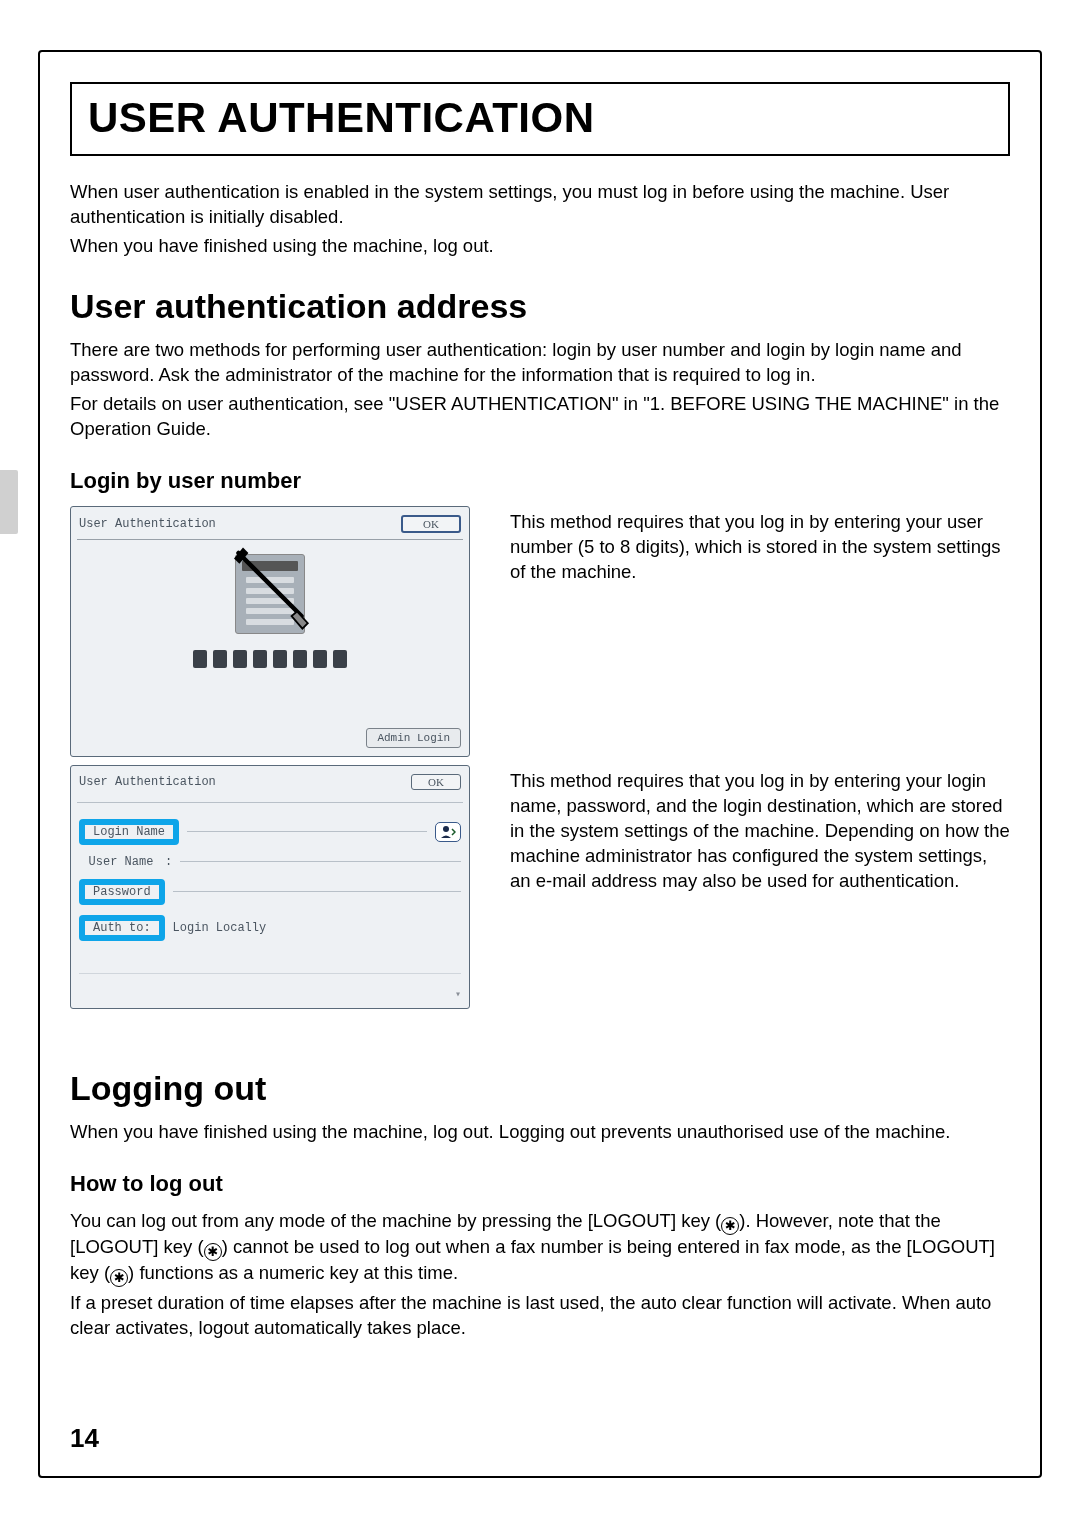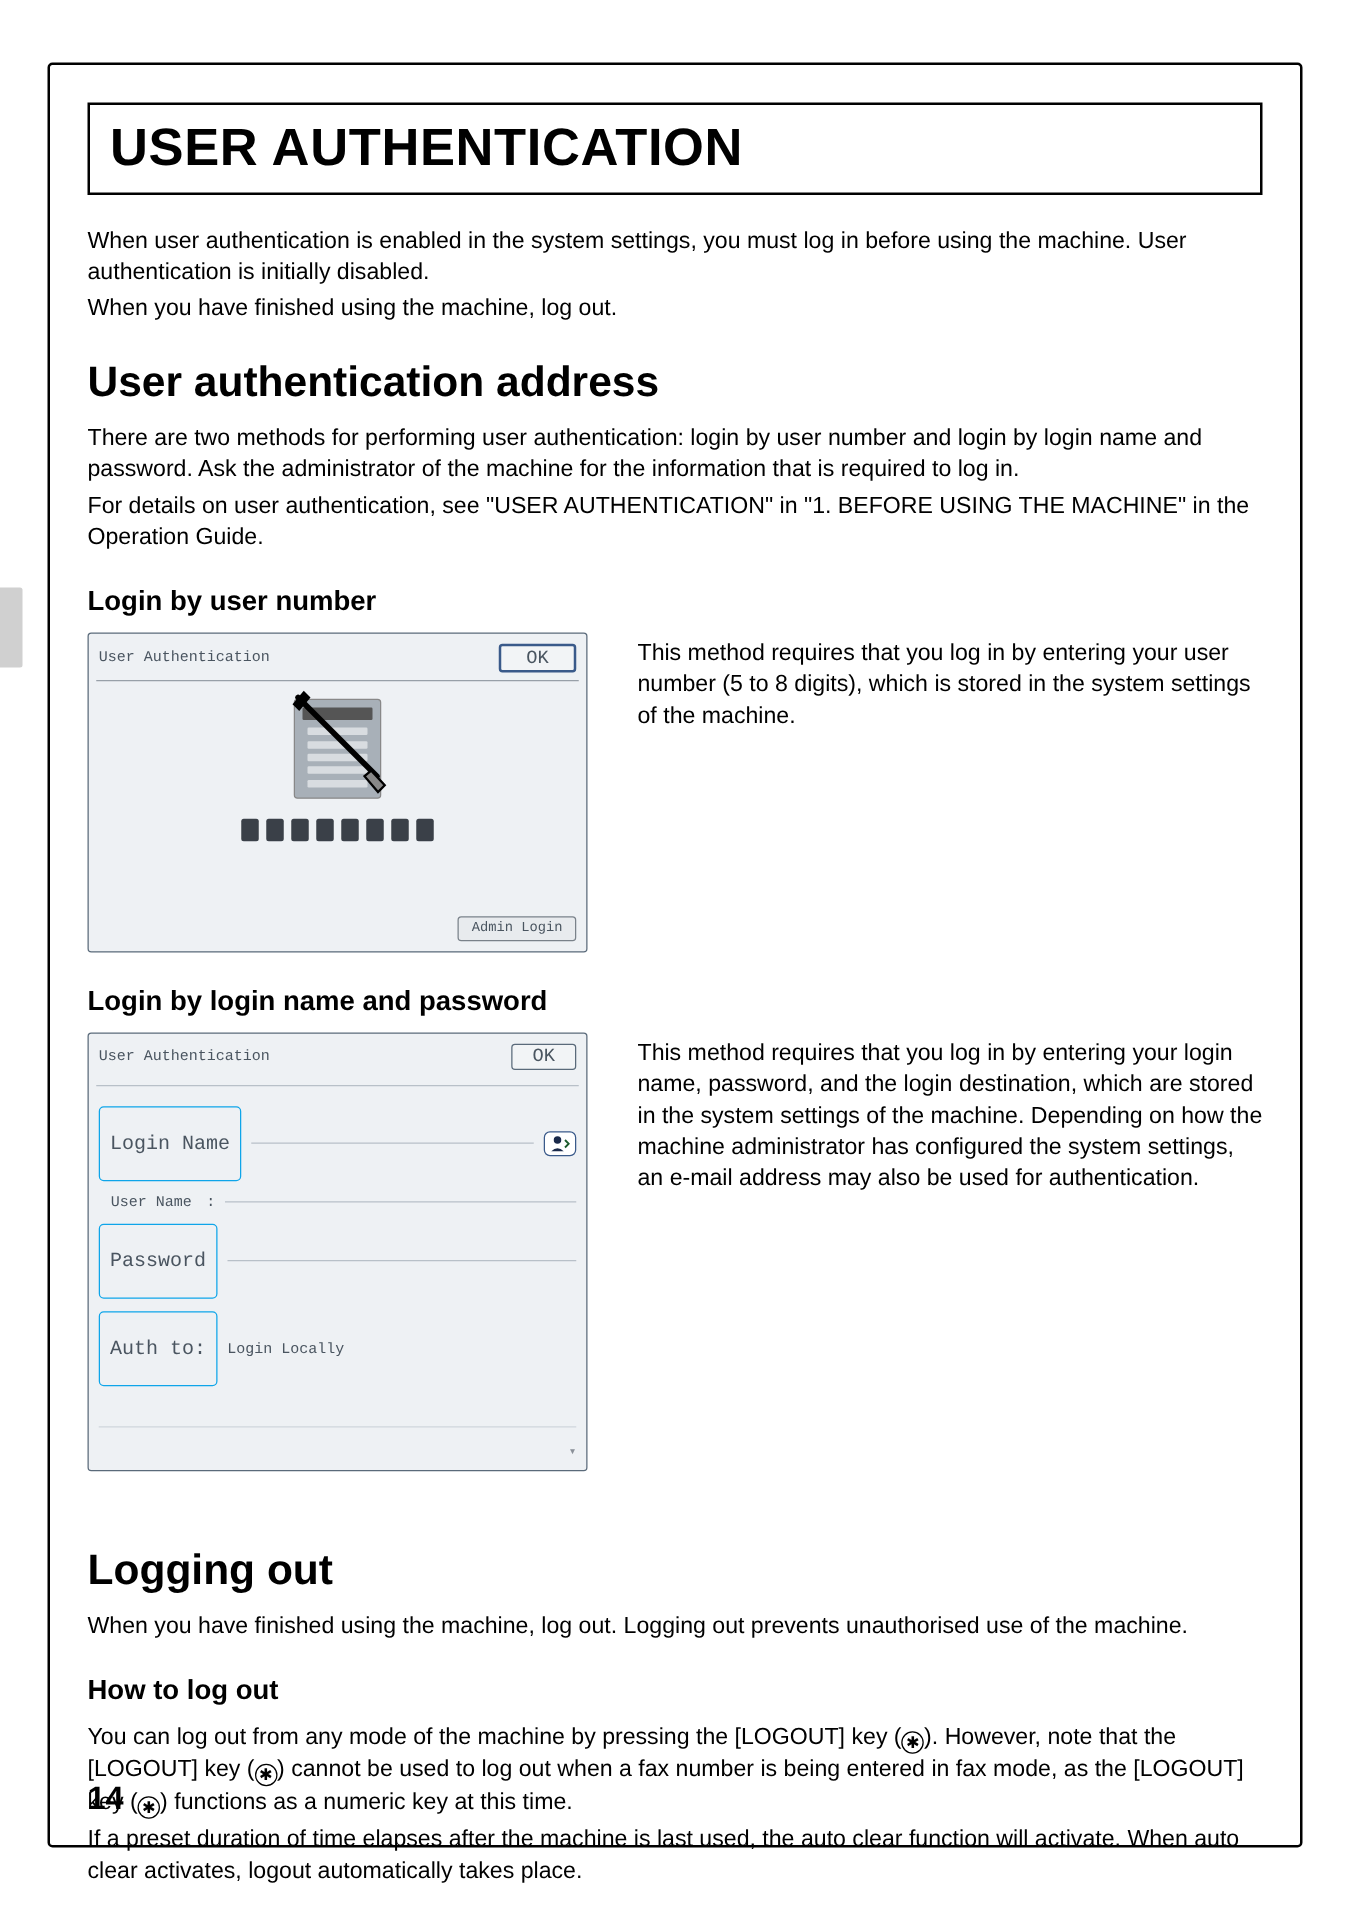--- a/index.html
+++ b/index.html
@@ -8,35 +8,35 @@
   .title-box { border: 2.5px solid #000; padding: 10px 16px 12px 16px; margin-bottom: 24px; }
   .title-box h1 { font-size: 42px; font-weight: bold; letter-spacing: 0.5px; }
   .body-text { font-size: 18.5px; line-height: 1.35; margin-bottom: 4px; }
   .section-h2 { font-size: 34px; font-weight: bold; margin-top: 28px; margin-bottom: 12px; }
   .subhead { font-size: 22px; font-weight: bold; margin-top: 26px; margin-bottom: 12px; }
   .row { display: flex; gap: 40px; align-items: flex-start; margin-bottom: 8px; }
   .right-text { flex: 1; font-size: 18.5px; line-height: 1.35; padding-top: 4px; }
   .screen-panel { width: 400px; border: 1.5px solid #5a6a7a; background: #eef1f4; border-radius: 3px; padding: 6px; font-family: "Courier New", monospace; color: #4a5560; }
   .screen-panel.small { width: 400px; }
   .panel-header { display:flex; justify-content: space-between; align-items:center; border-bottom: 1px solid #98a0a8; padding: 2px 2px 6px 2px; font-size: 12px; }
-  .ok-btn { border:1px solid #5a6a7a; border-radius:3px; padding:1px 16px; font-size:15px; background:#f2f4f6; }
+  .ok-btn { border:1px solid #5a6a7a; border-radius:3px; padding:1px 16px; font-size:11px; background:#f2f4f6;font-family:Liberation Serif, serif; }
   .ok-btn.thick { border:2px solid #3a5a8a; padding:1px 20px; }
   .panel-body { padding: 6px 2px 2px 2px; display:flex; flex-direction:column; gap:6px; }
   .keypad-area { display:flex; justify-content:center; padding: 8px 0 6px 0; position:relative; }
   .keypad { width: 70px; height: 80px; background:#a8b0b8; border:1px solid #888; border-radius:3px; display:flex; flex-direction:column; justify-content:space-around; padding:6px 4px; }
   .keypad .krow { height:6px; background:#d8dce0; border-radius:1px; margin:2px 6px;}
   .pen-cross { position:absolute; top:-2px; left:50%; transform:translateX(-50%); width:90px; height:90px; }
   .pen-cross svg { width:100%; height:100%; }
   .digit-row { display:flex; justify-content:center; gap:6px; margin-top:4px; }
   .digit-row .d { width:14px; height:18px; background:#3a4048; border-radius:2px; }
   .admin-row { display:flex; justify-content:flex-end; padding-top:10px; }
   .admin-btn { border:1px solid #7a828a; border-radius:3px; padding:3px 10px; font-size:11px; background:#e8ebee;margin-top:44px; }
 
   .field-row { display:flex; align-items:center; gap:8px; font-size:12px; }
-  .field-btn { border:1px solid #0ea5e9; border-radius:4px; padding:20px 8px; font-size:16px; background:#eef1f4; min-width:78px; text-align:center;}
+  .field-btn { border:6px solid #0ea5e9; border-radius:4px; padding:0 8px; font-size:12px; background:#eef1f4; min-width:78px; text-align:center;}
   .userline { height:1px; background:#b8c0c8; flex:1; }
   .icon-pill { border:1.5px solid #3a5a8a; border-radius:5px; padding:2px 4px; display:flex; align-items:center; justify-content:center; font-size:14px; background:#fff; }
   .sep-line { height:1px; background:#b8c0c8; margin:6px 0 0 0;}
   .sep-line2 { height:1px; background:#d0d6dc; margin:22px 0 0 0;}
 
   .page-num { position:absolute; bottom: 22px; left: 30px; font-size: 26px; font-weight: bold; }
   .side-tab { position:absolute; top: 470px; left: 0; width: 18px; height: 64px; background:#d0d0d0; border-radius: 0 2px 2px 0;}
 
   .asterisk-circle { display:inline-block; width:18px; height:18px; border:1.4px solid #000; border-radius:50%; text-align:center; line-height:15px; font-size:13px; vertical-align:-3px; }
   .inline { display:inline; }
@@ -95,21 +95,20 @@
             <div class="d"></div>
         </div>
         <div class="admin-row">
           <span class="admin-btn">Admin Login</span>
         </div>
       </div>
     </div>
     <div class="right-text">This method requires that you log in by entering your user number (5 to 8 digits), which is stored in the system settings of the machine.</div>
   </div>
 
-  <div class="subhead">Login by login name and password</div>
   <div class="row">
     <div class="screen-panel small">
       <div class="panel-header" style="border-bottom:none;">
         <span>User Authentication</span>
         <span class="ok-btn">OK</span>
       </div>
       <div class="sep-line"></div>
       <div class="panel-body" style="padding-top:16px; gap:10px;">
         <div class="field-row">
           <span class="field-btn">Login Name</span>

